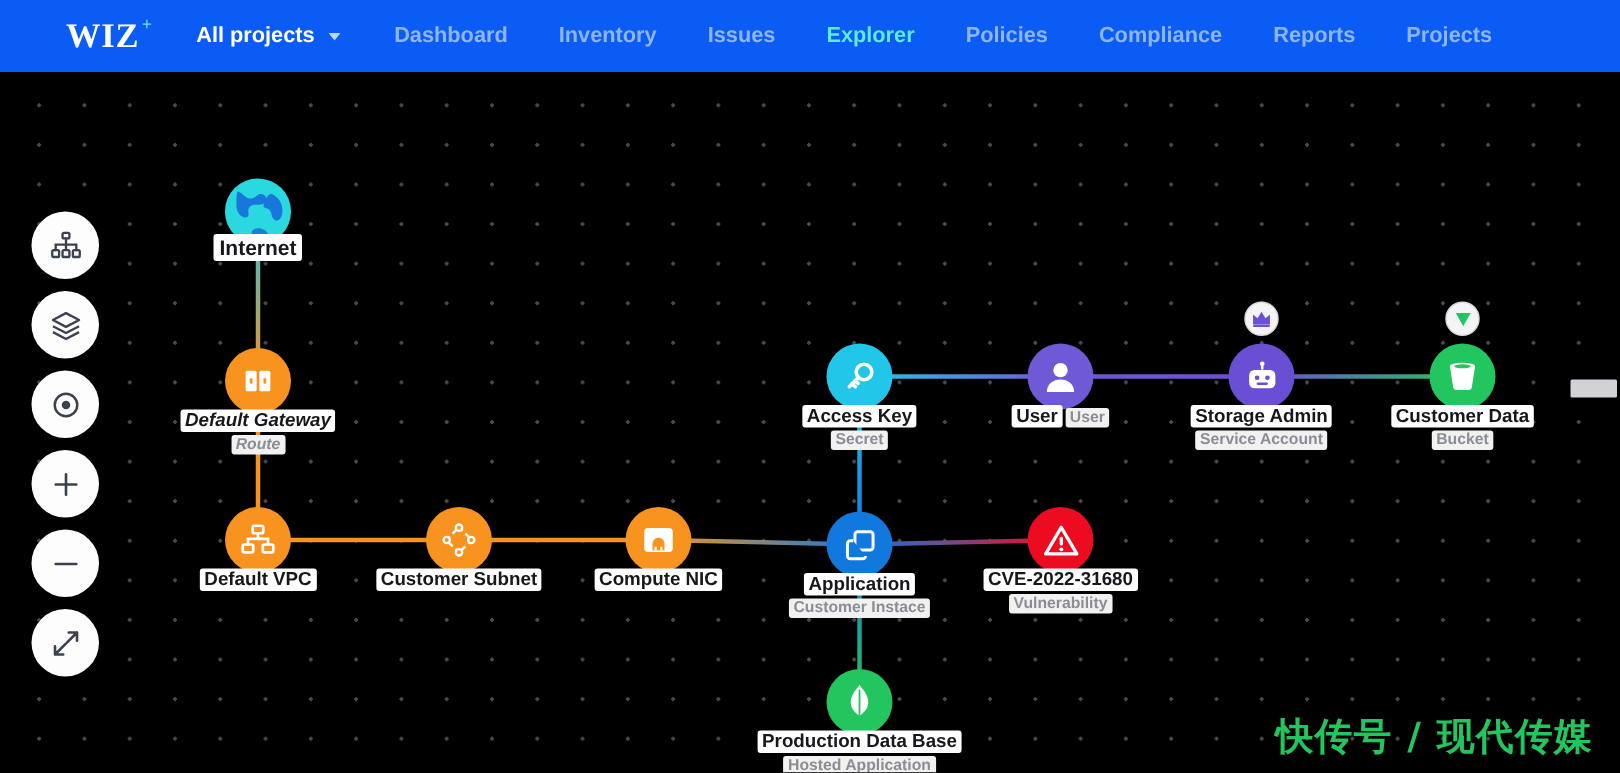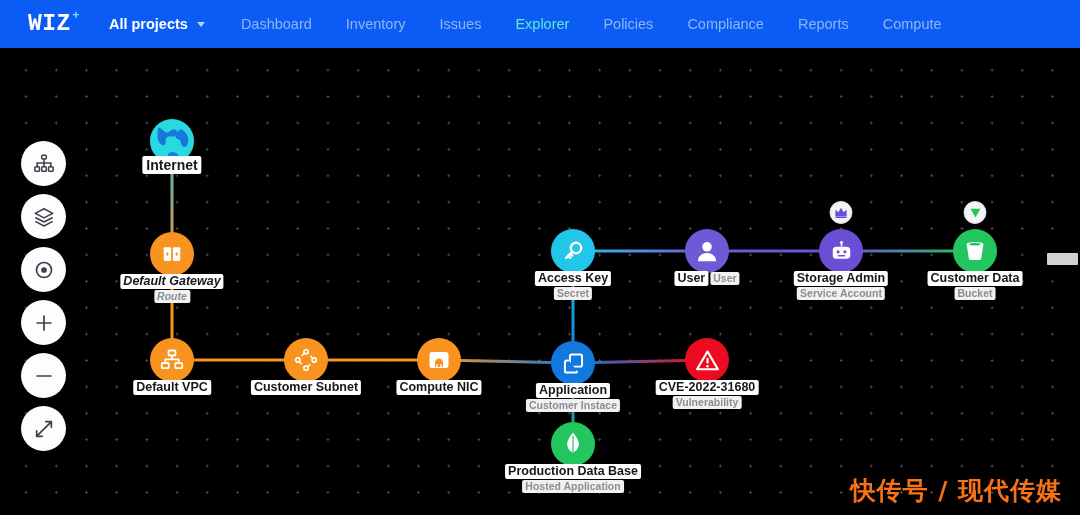--- a/index.html
+++ b/index.html
@@ -13,39 +13,39 @@
 
   
   .topnav {
     position: absolute; left:0; top:0; width:1080px; height:48px;
     background: #0b5cf5;
     display: flex; align-items: center;
     z-index: 40;
   }
   .logo {
     position: relative;
-    margin-left: 28px; margin-right: 38px;
+    margin-left: 44px; margin-right: 38px;
     color:#fff; font-size: 23px; font-weight: 800; letter-spacing: 0.5px;
-    font-family: Liberation Mono, monospace;
+    font-family: Liberation Serif, serif;
   }
   .logo .plus {
     position:absolute; right:-9px; top:-2px;
     font-size: 12px; font-weight: 700; color:#7fd8ff;
   }
   .nav-proj {
     display:flex; align-items:center; gap:9px;
     color:#fff; font-size:14.5px; font-weight:700;
     margin-right: 36px; cursor:pointer;
   }
   .caret {
     width:0;height:0;border-left:4px solid transparent;border-right:4px solid transparent;
     border-top:5px solid #bcd4fd; display:inline-block;
   }
   .nav-item {
-    color:#8fb5f9; font-size:14.5px; font-weight:400;
+    color:#8fb5f9; font-size:14.5px; font-weight:700;
     margin-right: 34px; cursor:pointer; white-space:nowrap;
   }
   .nav-item.active { color:#5eead4; }
 
   
   .canvas {
     position:absolute; left:0; top:48px; width:1080px; height:467px;
     background-color:#000;
     background-image: radial-gradient(circle, #4a4a4a 1.1px, transparent 1.2px);
     background-size: 30.2px 26.4px;
@@ -93,21 +93,21 @@
     background:#f1f1f1; color:#8a8d94; font-size:10.5px; font-weight:600;
     padding:0 3px; border-radius:2px; display:inline-block; line-height:13px;
   }
   .lbl.stack .s { display:block; margin:1px auto 0; width:fit-content; }
   .lbl.inline .s { margin-left:2px; }
   .lbl.big .t { font-size:14px; line-height:18px; padding:0 4px; }
 
   
   .watermark {
     position:absolute; right:18px; bottom:8px;
-    color:#f97316; font-size:25px; font-weight:700;
+    color:#22c55e; font-size:25px; font-weight:700;
     font-family:"DejaVu Sans", sans-serif; letter-spacing:1px;
     z-index:35; pointer-events:none;
   }
   .scroll-nub {
     position:absolute; right:2px; top:205px;
     width:31px;height:12px;background:#d2d2d6;border-radius:1px; z-index:30;
     cursor:pointer;
   }
 </style>
 </head>
@@ -124,21 +124,21 @@
       <span class="caret"></span>
     </div>
     <div id="nav-items" style="display:flex;align-items:center;">
         <div class="nav-item">Dashboard</div>
         <div class="nav-item">Inventory</div>
         <div class="nav-item">Issues</div>
         <div class="nav-item active">Explorer</div>
         <div class="nav-item">Policies</div>
         <div class="nav-item">Compliance</div>
         <div class="nav-item">Reports</div>
-        <div class="nav-item">Compute</div>
+        <div class="nav-item">Projects</div>
       </div>
   </div>
 
   <div class="canvas">
 
     <svg class="edges">
       <defs id="edge-defs">
           <linearGradient id="eg0" gradientUnits="userSpaceOnUse" x1="172" y1="93" x2="172" y2="206">
             <stop offset="0%" stop-color="#22c6e8"></stop>
             <stop offset="100%" stop-color="#f7931e"></stop>
@@ -321,21 +321,21 @@
         <ellipse cx="12" cy="5.2" rx="5.6" ry="1.3" fill="#22c55e"></ellipse>
       </svg>
             <div class="badge">
               <svg width="14" height="14" viewBox="0 0 24 24">
       <path d="M3.5 4.6h17l-8.5 15z" fill="#22c55e"></path>
               </svg>
             </div>
           </div>
           <div class="lbl stack"><span class="t">Customer Data</span><span class="s">Bucket</span></div>
         </div>
-        <div class="node" style="left: 573px; top: 396px;">
+        <div class="node" style="left: 573px; top: 420px;">
           <div class="bubble" style="background: rgb(34, 197, 94);">
             <svg width="26" height="26" viewBox="0 0 24 24">
         <path d="M12 1.6c3.4 4 5.4 7.2 5.4 10.5 0 3.6-2.3 6.4-5.4 8.2-3.1-1.8-5.4-4.6-5.4-8.2 0-3.3 2-6.5 5.4-10.5z" fill="#ffffff"></path>
         <path d="M12 4.4v15.9" stroke="#22c55e" stroke-width="1.1"></path>
       </svg>
           </div>
           <div class="lbl stack"><span class="t">Production Data Base</span><span class="s">Hosted Application</span></div>
         </div>
       </div>
 

